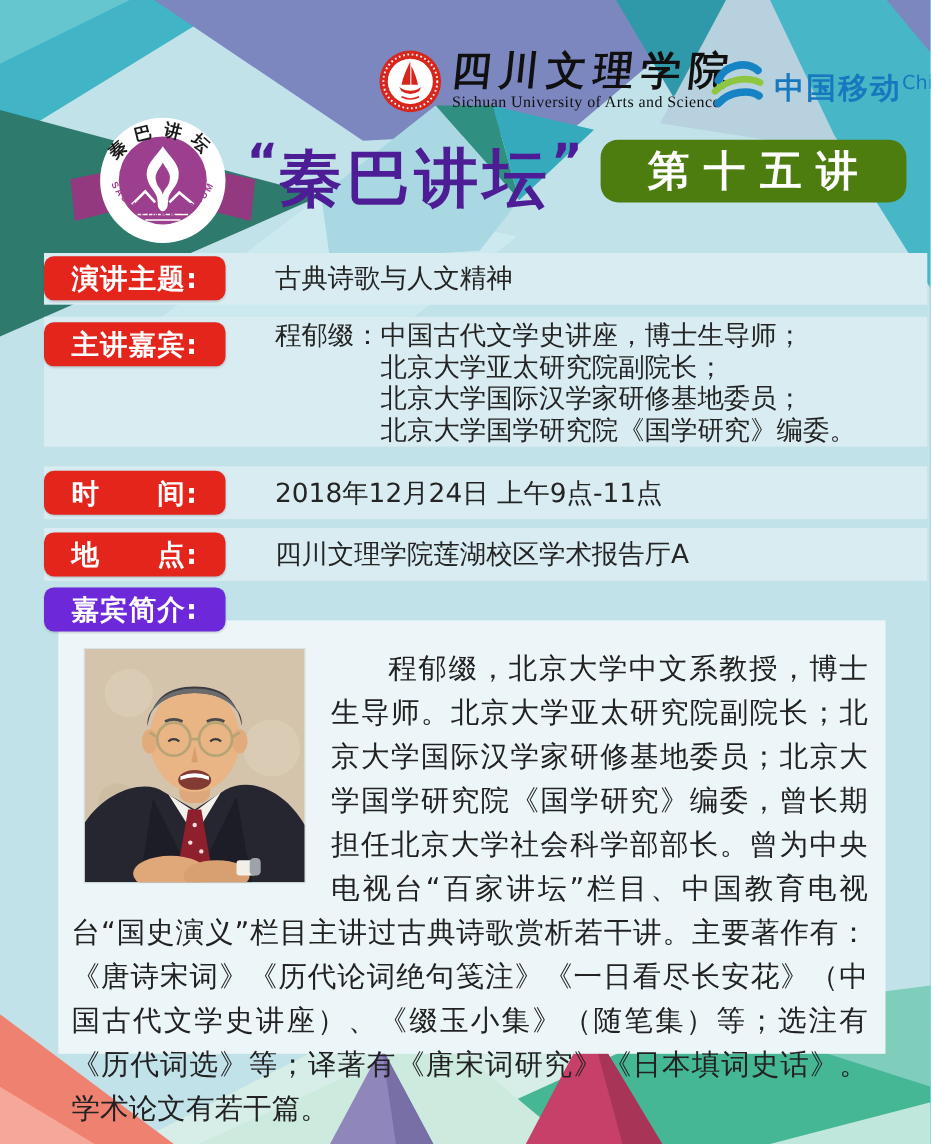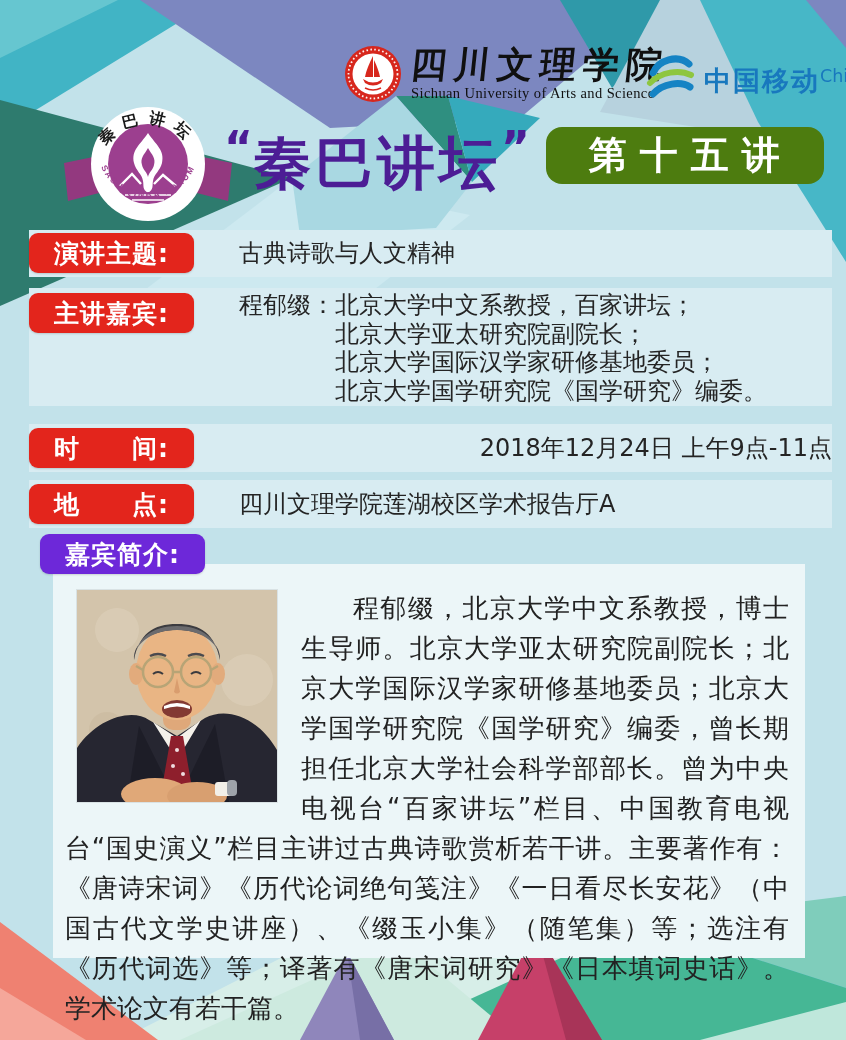--- a/index.html
+++ b/index.html
@@ -40,38 +40,38 @@
   }
   .forum-title .q{font-size:44px;vertical-align:20px;letter-spacing:0;}
   .lecture-box{
     margin-left:16px;background:#4d7c0f;border-radius:16px;
     height:57px;min-width:250px;display:flex;align-items:center;justify-content:center;
     color:#fff;font-size:38px;font-weight:800;letter-spacing:13px;padding:0 8px 0 20px;
     white-space:nowrap;
   }
 
   
-  .info-row{position:absolute;left:29px;width:803px;background:#d8ecf2;z-index:2;}
+  .info-row{position:absolute;left:40px;width:803px;background:#d8ecf2;z-index:2;}
   .row-label{
     position:absolute;left:0;background:#e3251c;border-radius:9px;
     width:165px;height:40px;display:flex;align-items:center;justify-content:center;
     color:#fff;font-size:25px;font-weight:800;letter-spacing:1px;white-space:pre;
     box-shadow:0 1px 2px rgba(0,0,0,.15);
   }
   .row-value{margin-left:210px;font-size:24px;color:#242424;white-space:nowrap;}
   #row-topic{top:230px;height:47px;}
   #row-topic .row-label{top:3px;}
   #row-topic .row-value{line-height:47px;}
   #row-guest{top:288px;height:118px;padding-top:3px;box-sizing:border-box;}
   #row-guest .row-label{top:5px;}
   .guest-line{margin-left:210px;font-size:24px;color:#242424;line-height:28.5px;white-space:nowrap;}
   .guest-line.indent{padding-left:96px;}
   #row-time{top:424px;height:48px;}
   #row-time .row-label{top:4px;}
-  #row-time .row-value{line-height:48px;text-align:right;}
+  #row-time .row-value{line-height:48px;}
   #row-venue{top:480px;height:48px;}
   #row-venue .row-label{top:4px;}
   #row-venue .row-value{line-height:48px;}
 
   .profile-label{
     position:absolute;left:40px;top:534px;z-index:4;
     background:#6d28d9;border-radius:9px;width:165px;height:40px;
     display:flex;align-items:center;justify-content:center;
     color:#fff;font-size:25px;font-weight:800;letter-spacing:1px;white-space:pre;
     box-shadow:0 1px 2px rgba(0,0,0,.15);
@@ -182,21 +182,21 @@
     <div class="lecture-box">第十五讲</div>
   </div>
 
   <div class="info-row" id="row-topic">
     <div class="row-label">演讲主题:</div>
     <div class="row-value">古典诗歌与人文精神</div>
   </div>
 
   <div class="info-row" id="row-guest">
     <div class="row-label">主讲嘉宾:</div>
-    <div class="guest-line">程郁缀：北京大学中文系教授，百家讲坛；</div>
+    <div class="guest-line">程郁缀：中国古代文学史讲座，博士生导师；</div>
     <div class="guest-line indent">北京大学亚太研究院副院长；</div>
     <div class="guest-line indent">北京大学国际汉学家研修基地委员；</div>
     <div class="guest-line indent">北京大学国学研究院《国学研究》编委。</div>
   </div>
 
   <div class="info-row" id="row-time">
     <div class="row-label">时　　间:</div>
     <div class="row-value">2018年12月24日  上午9点-11点</div>
   </div>
 

